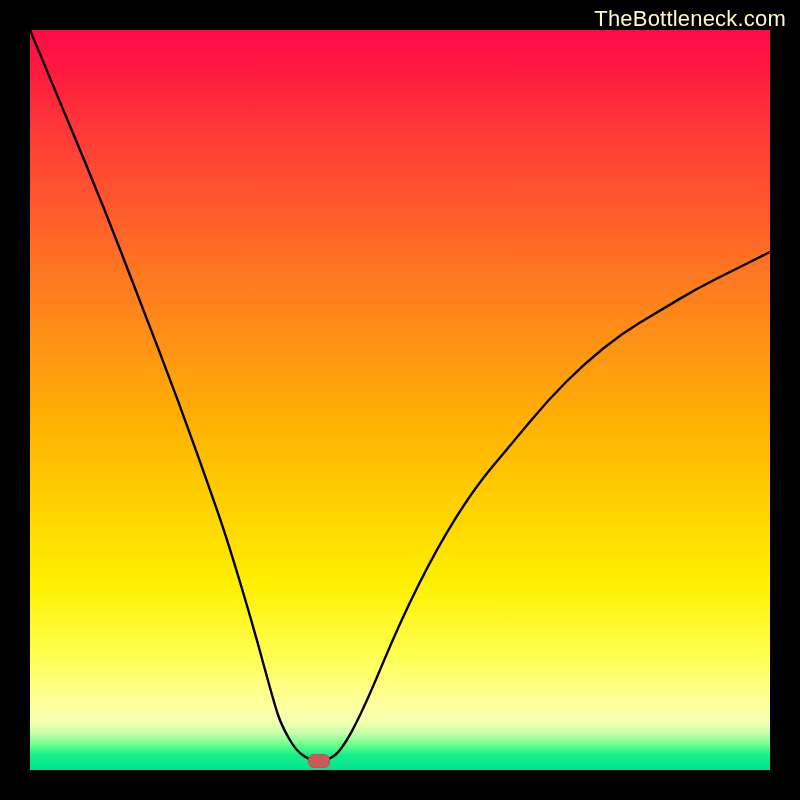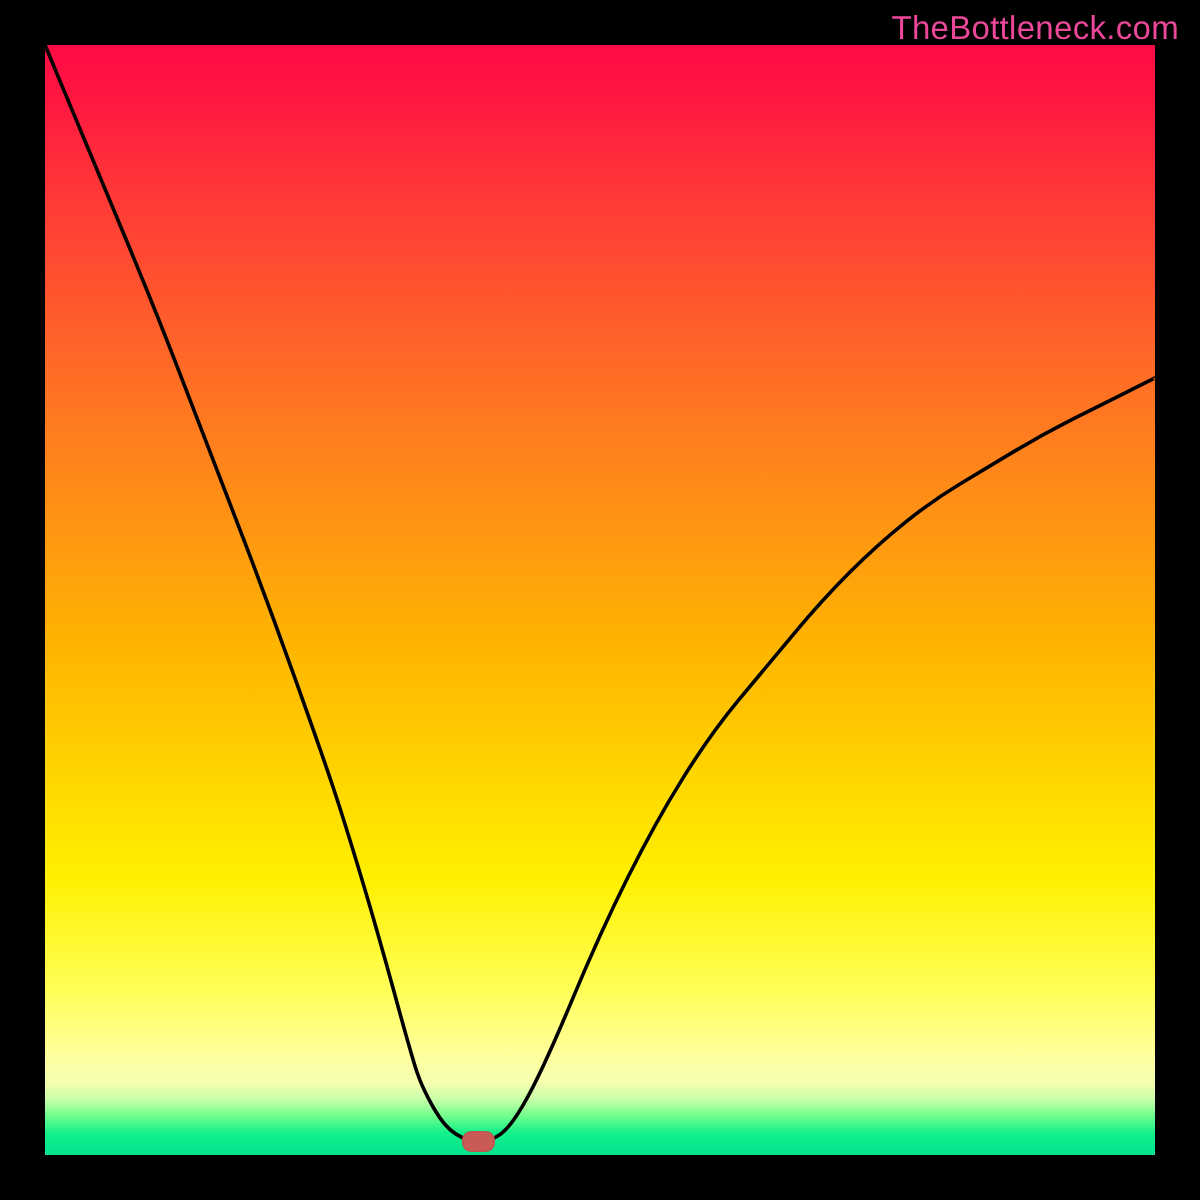--- a/index.html
+++ b/index.html
@@ -16,21 +16,21 @@
     left: 0;
     top: 0;
     width: 800px;
     height: 800px;
     background: #000;
   }
   .watermark {
     position: absolute;
     top: 6px;
     right: 14px;
-    color: #ec4899;
+    color: #fef9c3;
     font-size: 22px;
     font-weight: 400;
     letter-spacing: 0.2px;
     user-select: none;
   }
   .plot {
     position: absolute;
     
     left: 30px;
     top: 30px;

